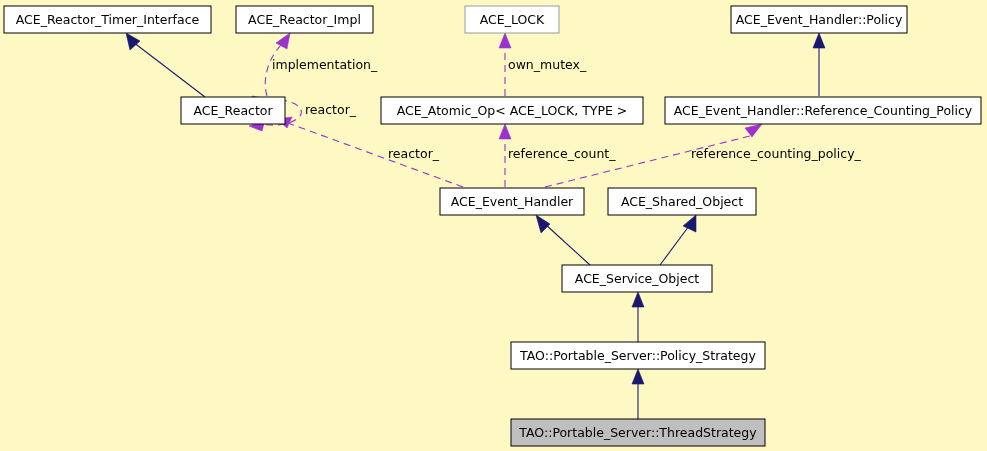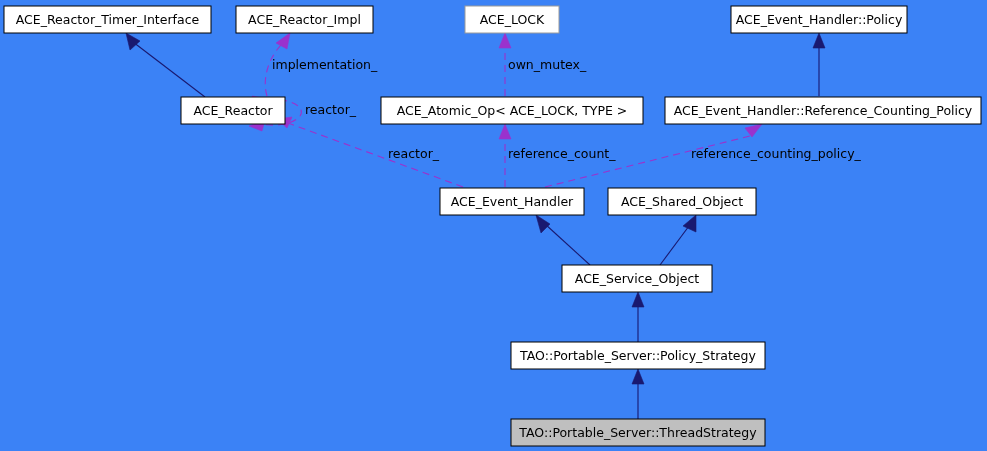--- a/index.html
+++ b/index.html
@@ -7,21 +7,21 @@
     padding: 0;
     background: #ffffff;
   }
   body {
     font-family: "DejaVu Sans", "Liberation Sans", sans-serif;
   }
   #diagram-root {
     position: relative;
     width: 987px;
     height: 451px;
-    background: #3b82f6;
+    background: #fef9c3;
     overflow: hidden;
   }
   #uml-svg {
     position: absolute;
     top: 0;
     left: 0;
     width: 987px;
     height: 451px;
   }
   .node-box {

